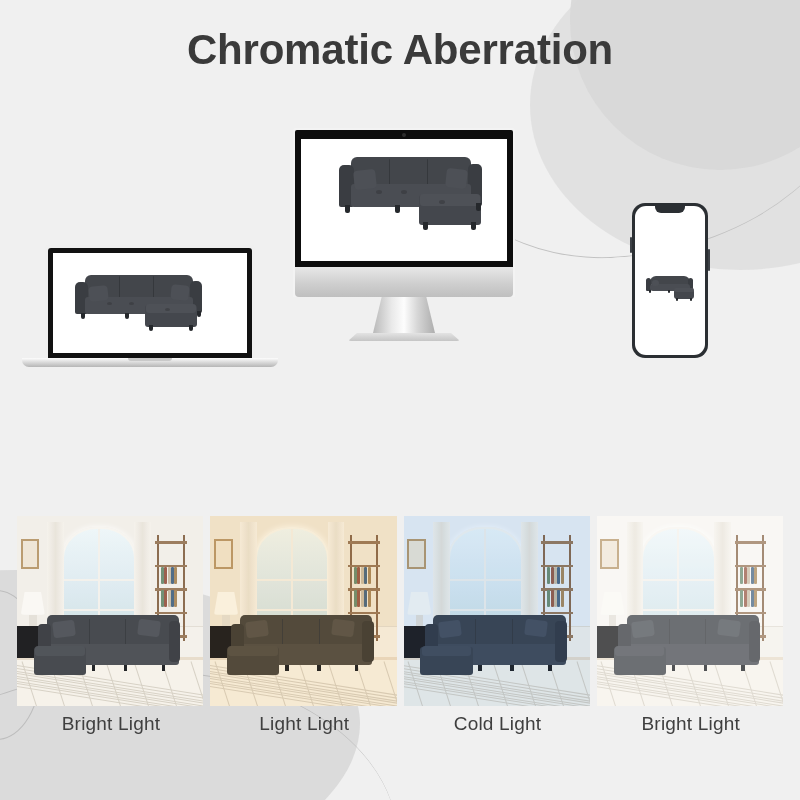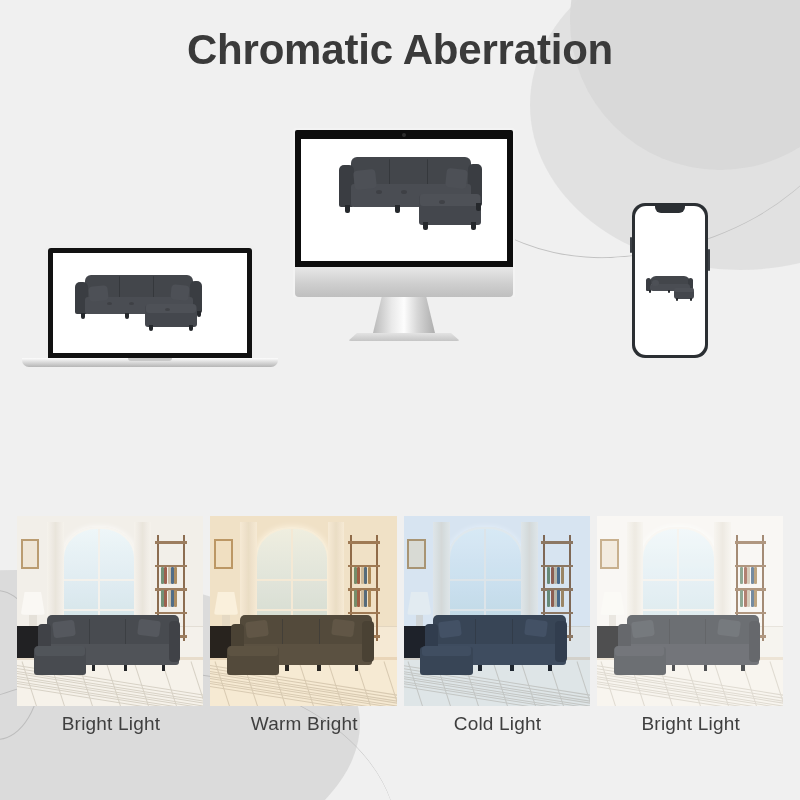--- a/index.html
+++ b/index.html
@@ -675,21 +675,21 @@
     <div class="tint-screen" style="background:rgba(255,255,255,0.22)"></div>
   </div>
       </div>
     </div>
 
   <div class="labels" id="labels">
       <div>
         <div class="room-label">Bright Light</div>
       </div>
       <div>
-        <div class="room-label">Warm Bright</div>
+        <div class="room-label">Light Light</div>
       </div>
       <div>
         <div class="room-label">Cold Light</div>
       </div>
       <div>
         <div class="room-label">Bright Light</div>
       </div>
     </div>
 
 </div>

